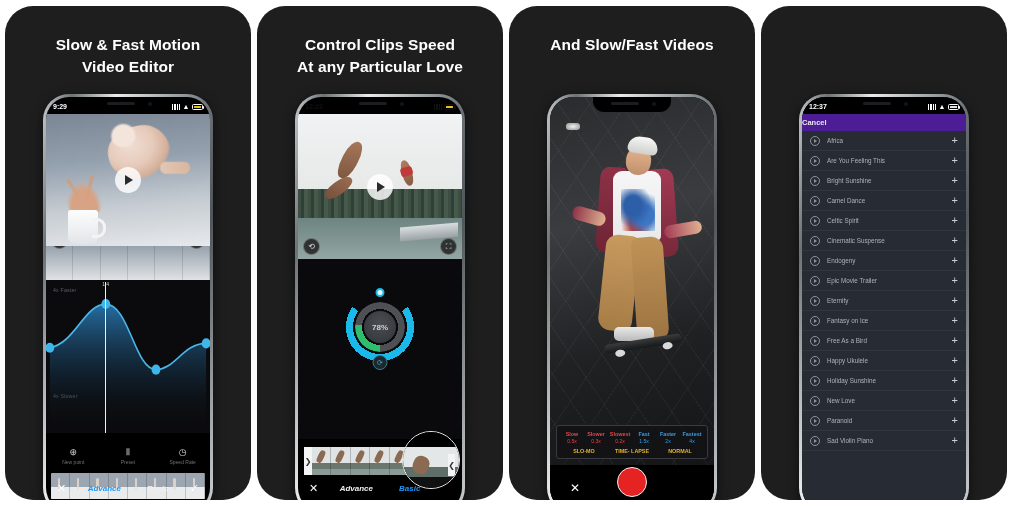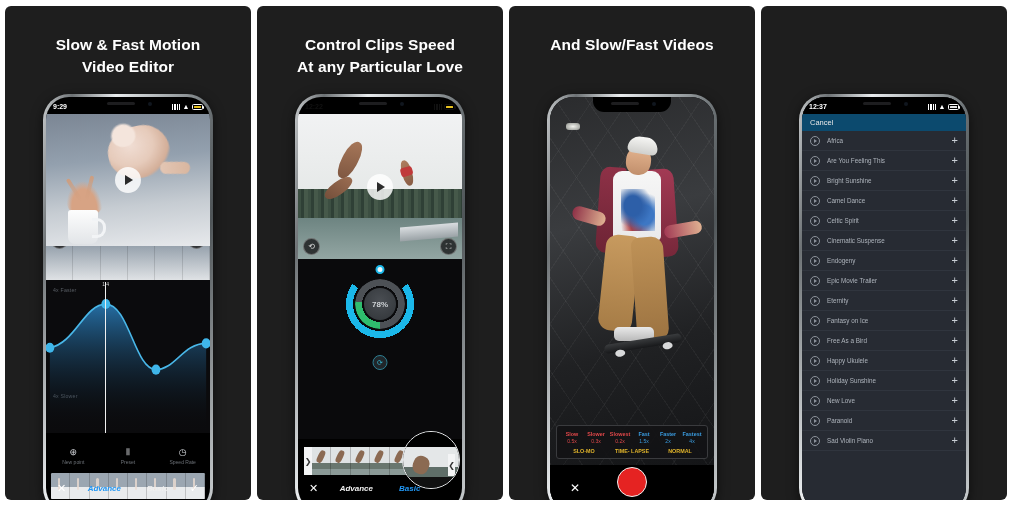--- a/index.html
+++ b/index.html
@@ -11,21 +11,21 @@
   }
   .screens {
     display: flex; gap: 6px;
     padding: 6px 5px; height: 506px;
     align-items: stretch;
   }
   .panel {
     position: relative;
     width: 246px; height: 494px;
     background: #1e1e1e;
-    border-radius: 6px;
+    border-radius: 28px;
     overflow: hidden;
     flex: 0 0 246px;
   }
   .panel-title {
     color: #fff; text-align: center;
     font-size: 15.5px; font-weight: bold;
     letter-spacing: .1px; line-height: 1.45;
     padding: 28px 10px 0;
   }
   .panel-title .l2 { display: block; }
@@ -189,21 +189,21 @@
   .kid { position:absolute; background:#8a5f45; border-radius:46%; }
   .kid.k1 { width:16px; height:40px; top:26px; left:44px; transform: rotate(28deg);
     background: linear-gradient(160deg,#a8785a,#7d5640); }
   .kid.k2 { width:13px; height:32px; top:58px; left:34px; transform: rotate(54deg);
     background: linear-gradient(160deg,#9c6e52,#734e3a); }
   .kid.k3 { width:10px; height:26px; top:46px; left:104px; transform: rotate(-16deg);
     background: linear-gradient(160deg,#b07f60,#865a42); }
   .kid.k3::after { content:""; position:absolute; left:-1px; top:7px; width:12px; height:9px;
     background:#c03a3a; border-radius:3px; }
   .dial-wrap { position:absolute; top: 162px; left:0; right:0; bottom: 72px; background:#0a0a0c; }
-  .dial { position:absolute; top: 9px; left:50%; transform:translateX(-50%);
+  .dial { position:absolute; top: 32px; left:50%; transform:translateX(-50%);
     width: 72px; height: 72px; }
   .ring-outer {
     position:absolute; inset:0; border-radius:50%;
     background: conic-gradient(from 180deg, #1bb8ea 0deg 126deg, transparent 126deg 234deg, #1bb8ea 234deg 360deg);
     -webkit-mask: radial-gradient(circle, transparent 0 27px, #000 27px 34px, transparent 34px);
             mask: radial-gradient(circle, transparent 0 27px, #000 27px 34px, transparent 34px);
   }
   .ring-mid {
     position:absolute; inset: 11px; border-radius:50%;
     background: conic-gradient(from 180deg, #2fbd6e 0deg 96deg, #4d5156 96deg 360deg);
@@ -318,22 +318,22 @@
   .rec-btn {
     position:absolute; left:50%; bottom: 14px; transform: translateX(-50%);
     width: 30px; height: 30px; border-radius:50%;
     background:#e52322; border: 1.6px solid #f2f2f2; z-index:10;
   }
 
   
   .p4-bg { position:absolute; inset:0; background:#272b33; }
   .p4-top { position:absolute; top:0; left:0; right:0; height: 17px; background:#000; z-index:10;}
   .p4-cancel { position:absolute; top: 17px; left:0; right:0; height: 17px;
-    background:#0c4a6e; display:flex; align-items:center; padding-left: 8px;
-    color:#e8e8e8; font-size:7.5px; z-index:9; }
+    background:#4c1d95; display:flex; align-items:center; 
+    color:#e8e8e8; font-size:7.5px; z-index:9;font-weight:bold; }
   .mlist { position:absolute; top: 34px; left:0; right:0; bottom: 6px; overflow:hidden; }
   .mrow {
     display:flex; align-items:center; height: 20px;
     padding: 0 8px; border-bottom:.6px solid #30353e;
   }
   .mrow .pl {
     width: 10px; height:10px; border-radius:50%; border:.8px solid #8d939c;
     display:flex; align-items:center; justify-content:center; flex:0 0 10px;
   }
   .mrow .pl::after { content:""; border-left:3px solid #8d939c;

